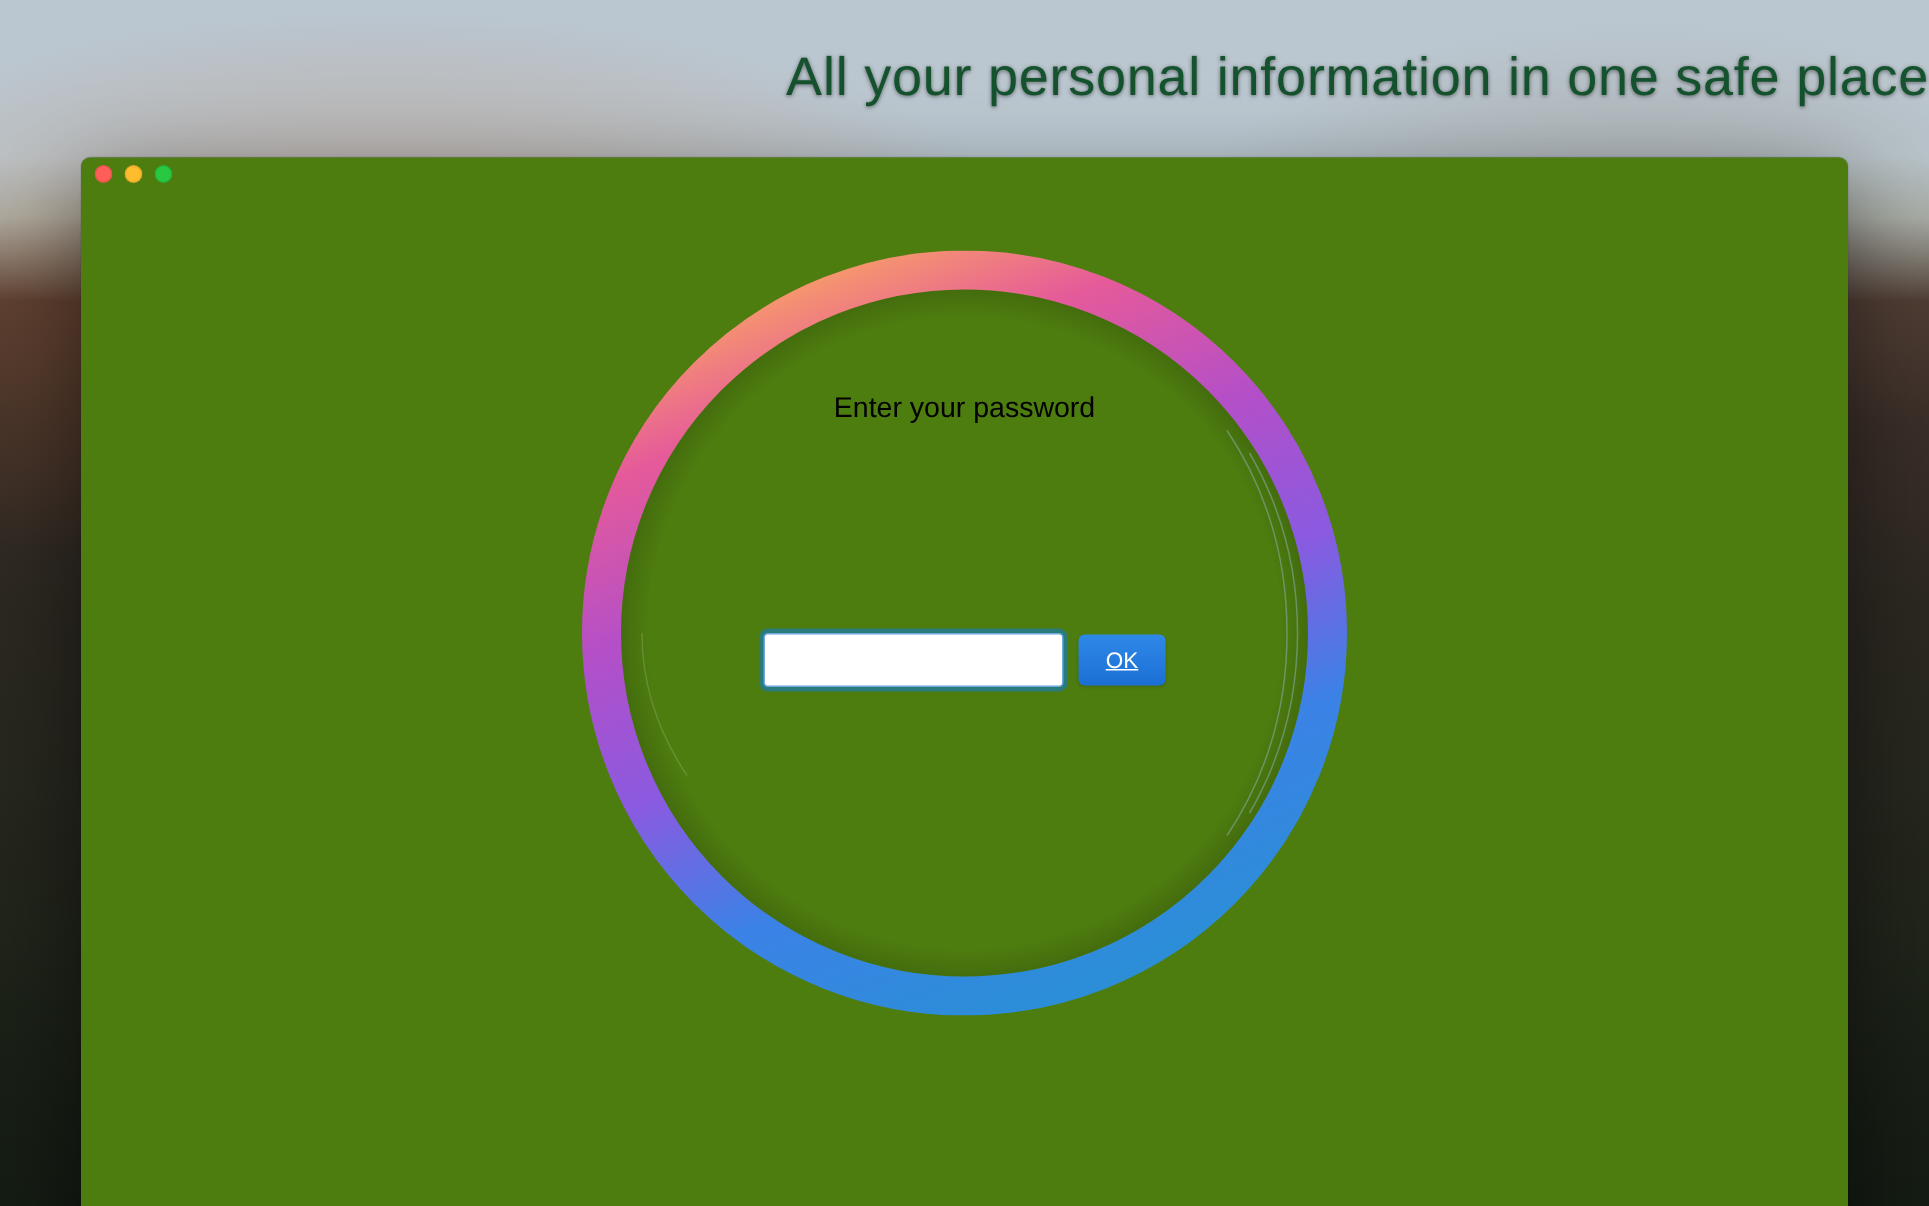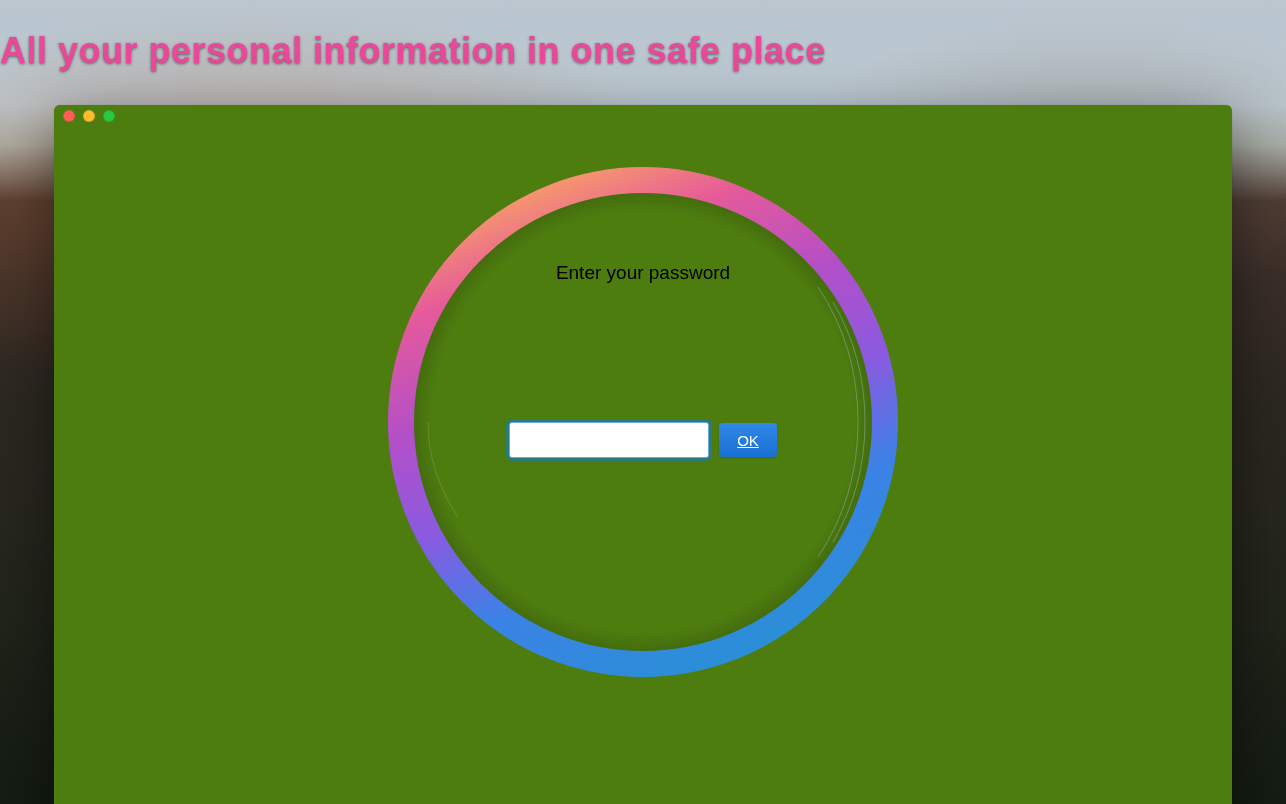--- a/index.html
+++ b/index.html
@@ -45,24 +45,24 @@
       height: 60%;
       background:
         linear-gradient(to top, rgba(20,30,20,0.8) 0%, rgba(30,40,25,0.5) 40%, transparent 100%);
     }
 
     .headline {
       position: absolute;
       top: 30px;
       left: 0;
       right: 0;
-      text-align: left;
+      text-align: right;
       font-size: 36px;
-      font-weight: 700;
-      color: #ec4899;
+      font-weight: 400;
+      color: #14532d;
       text-shadow: 0 1px 3px rgba(0,0,0,0.5);
       letter-spacing: 0.5px;
     }
 
     .window {
       position: absolute;
       top: 105px;
       left: 54px;
       width: 1178px;
       height: 732px;

